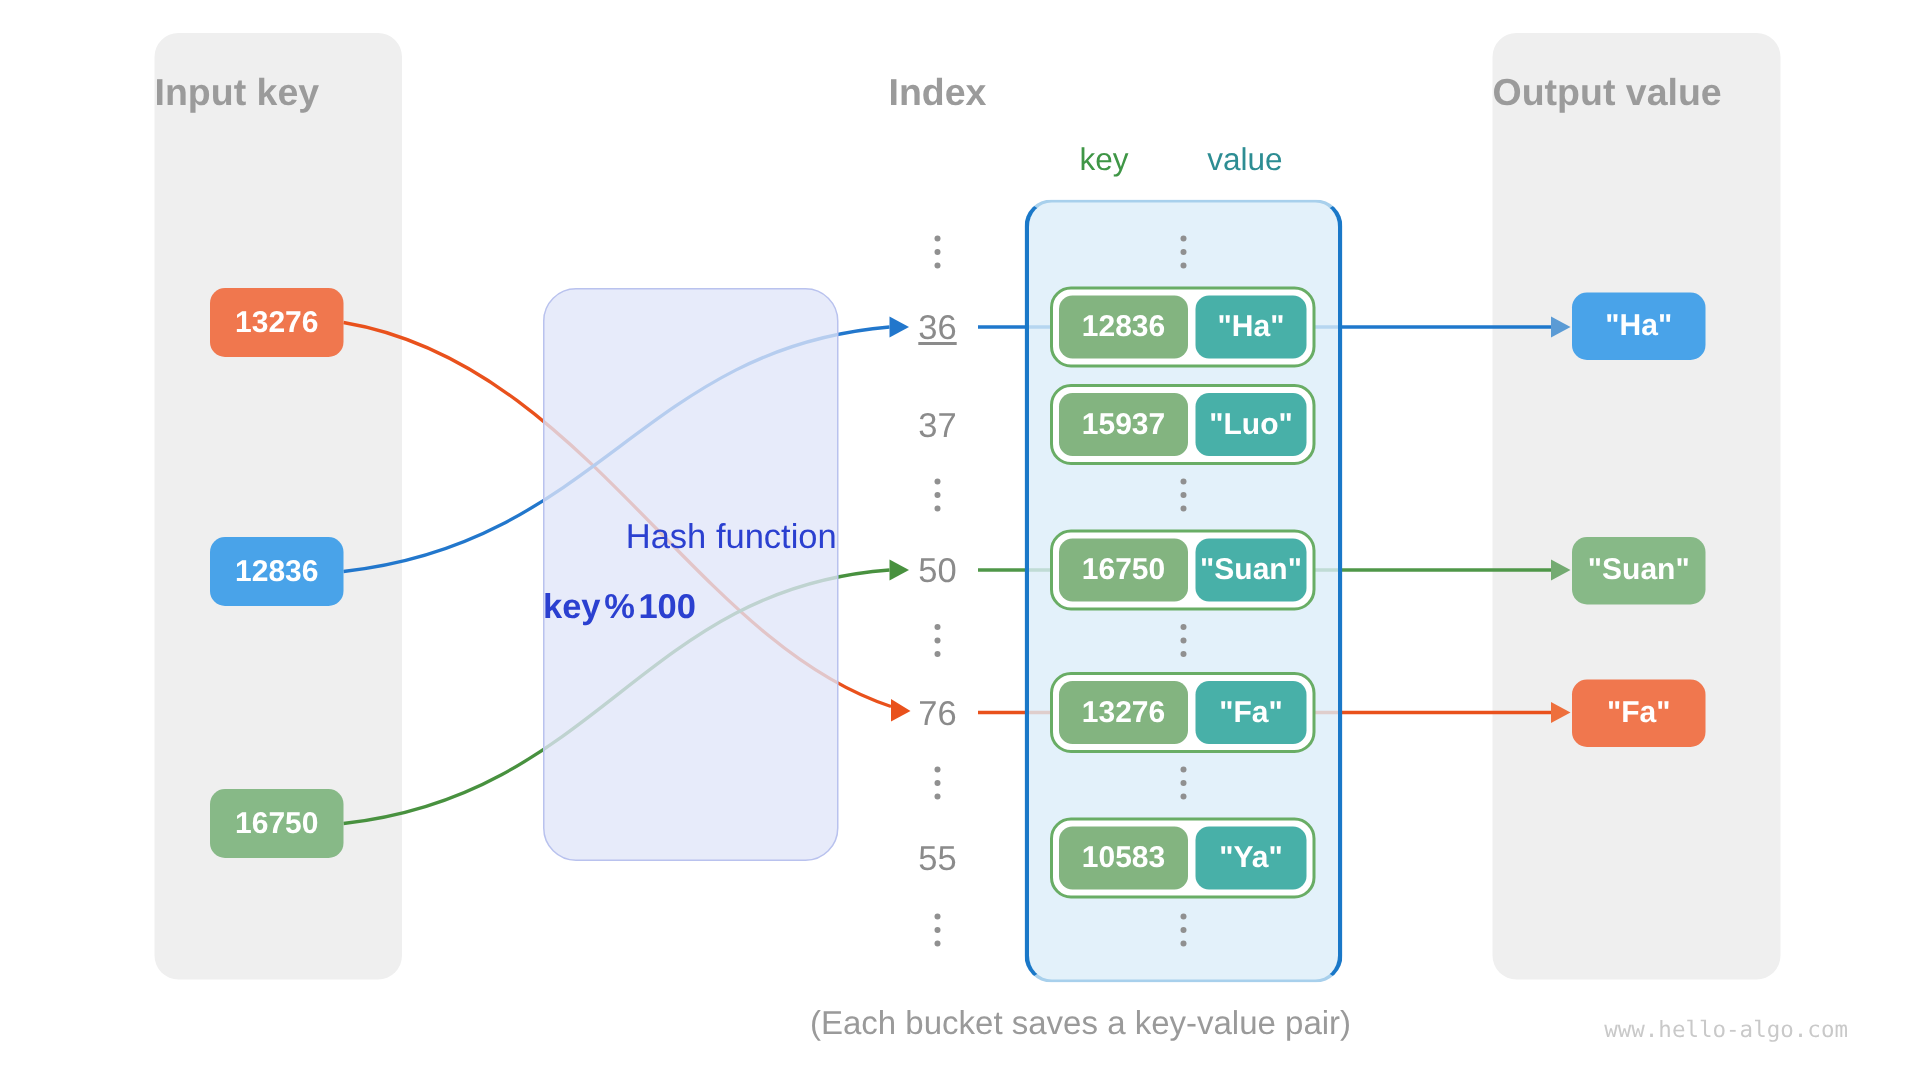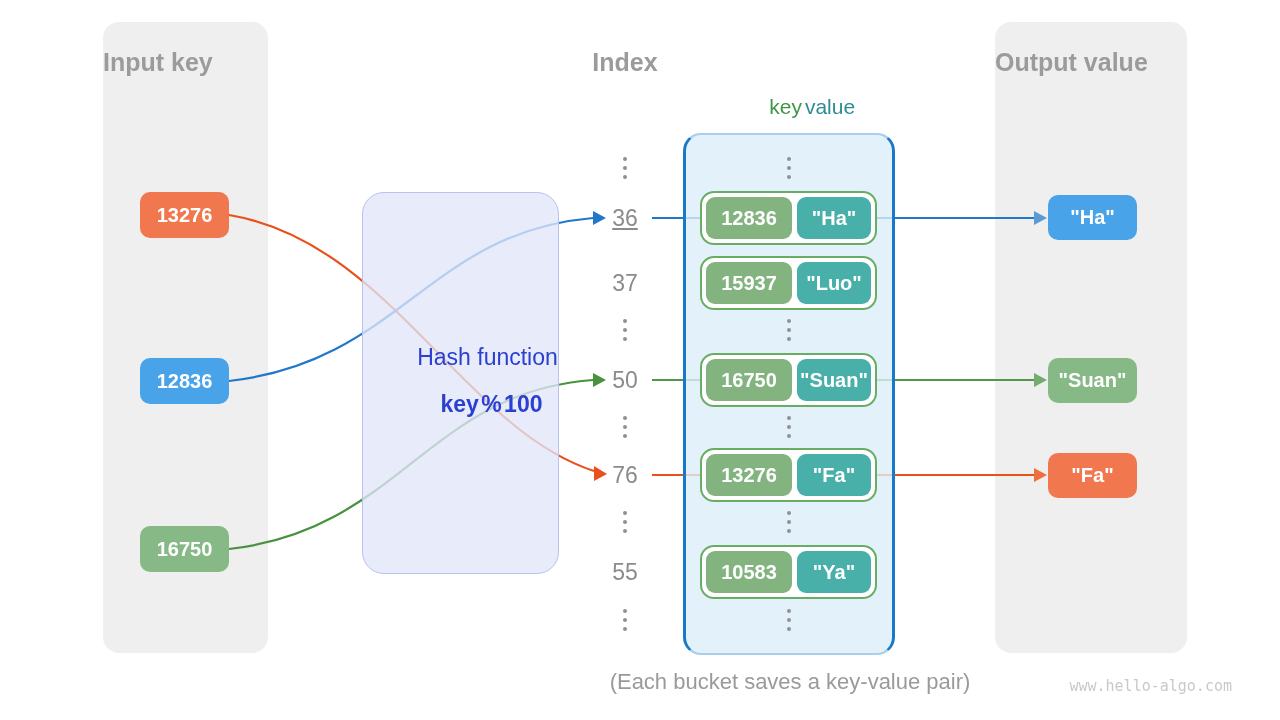--- a/index.html
+++ b/index.html
@@ -21,22 +21,22 @@
     font-weight:bold;text-align:center;}
   .chip.orange{background:#f0774e;}
   .chip.blue{background:#49a3e9;}
   .chip.green{background:#87b987;}
 
   
   .hash-box{position:absolute;left:362px;top:192px;width:195px;height:380px;
     background:rgba(224,229,248,0.78);border:1.5px solid #b9c2ee;border-radius:22px;}
   .hash-title{position:absolute;left:362px;top:344px;width:195px;text-align:center;
     font-size:23px;color:#2b40d0;padding-left:28px;}
-  .hash-formula{position:absolute;left:362px;top:391px;width:195px;text-align:center;
-    font-size:23px;font-weight:bold;color:#2b40d0;word-spacing:-4px;margin-left:32px;}
+  .hash-formula{position:absolute;left:362px;top:391px;width:195px;
+    font-size:23px;font-weight:bold;color:#2b40d0;word-spacing:-4px;}
 
   
   .col-header{position:absolute;z-index:3;font-size:25px;font-weight:bold;color:#9b9b9b;
     text-align:center;}
   .index-num{position:absolute;z-index:3;left:597px;width:56px;height:28px;line-height:28px;
     text-align:center;font-size:23px;color:#8b8b8b;}
 
   
   .vdots{position:absolute;z-index:3;width:4px;display:flex;flex-direction:column;gap:5px;}
   .vdots .dot{width:4px;height:4px;border-radius:50%;background:#909090;}
@@ -53,21 +53,21 @@
   .kv-label.value{color:#2d8d93;}
 
   .bucket{position:absolute;z-index:3;left:700px;width:177px;height:54px;
     background:#ffffff;border:2px solid #69ad65;border-radius:14px;box-sizing:border-box;
     display:flex;gap:5px;padding:4px;}
   .bucket .kcell{width:86px;height:42px;line-height:42px;background:#83b480;border-radius:9px;
     color:#fff;font-size:20px;font-weight:bold;text-align:center;}
   .bucket .vcell{flex:1;height:42px;line-height:42px;background:#48b0a8;border-radius:9px;
     color:#fff;font-size:20px;font-weight:bold;text-align:center;}
 
-  .caption{position:absolute;z-index:3;left:540px;top:669px;width:500px;text-align:center;
+  .caption{position:absolute;z-index:3;left:540px;top:669px;width:500px;
     font-size:22px;color:#9a9a9a;}
   .watermark{position:absolute;z-index:3;left:1032px;top:677px;width:200px;text-align:right;
     font-size:15px;color:#c9c9c9;font-family:"DejaVu Sans Mono", monospace;}
 </style>
 </head>
 <body>
 
 <div class="canvas">
 
   <div class="panel" style="left:103px;top:22px;width:165px;height:631px;"></div>
@@ -92,21 +92,21 @@
 
   <div class="hash-box overlay" style="position:absolute;"></div>
   <div class="hash-title fg" style="position:absolute;">Hash function</div>
   <div class="hash-formula fg" style="position:absolute;">key % 100</div>
 
   <div class="array-box overlay" style="position:absolute;"></div>
 
   <div class="panel-title" style="left:103px;top:48px;width:165px;">Input key</div>
   <div class="col-header" style="left:570px;top:48px;width:110px;">Index</div>
   <div class="panel-title" style="left:995px;top:48px;width:192px;">Output value</div>
-  <div class="kv-label key" style="left:712px;top:94px;width:90px;text-align:right;">key</div>
+  <div class="kv-label key" style="left:691px;top:94px;width:90px;">key</div>
   <div class="kv-label value" style="left:794px;top:94px;width:72px;">value</div>
 
   <div class="chip orange" style="left:140px;top:192px;width:89px;height:46px;line-height:46px;">13276</div>
   <div class="chip blue" style="left:140px;top:358px;width:89px;height:46px;line-height:46px;">12836</div>
   <div class="chip green" style="left:140px;top:526px;width:89px;height:46px;line-height:46px;">16750</div>
 
   <div class="index-num" style="top:204px;text-decoration:underline;">36</div>
   <div class="index-num" style="top:269px;">37</div>
   <div class="index-num" style="top:366px;">50</div>
   <div class="index-num" style="top:461px;">76</div>

